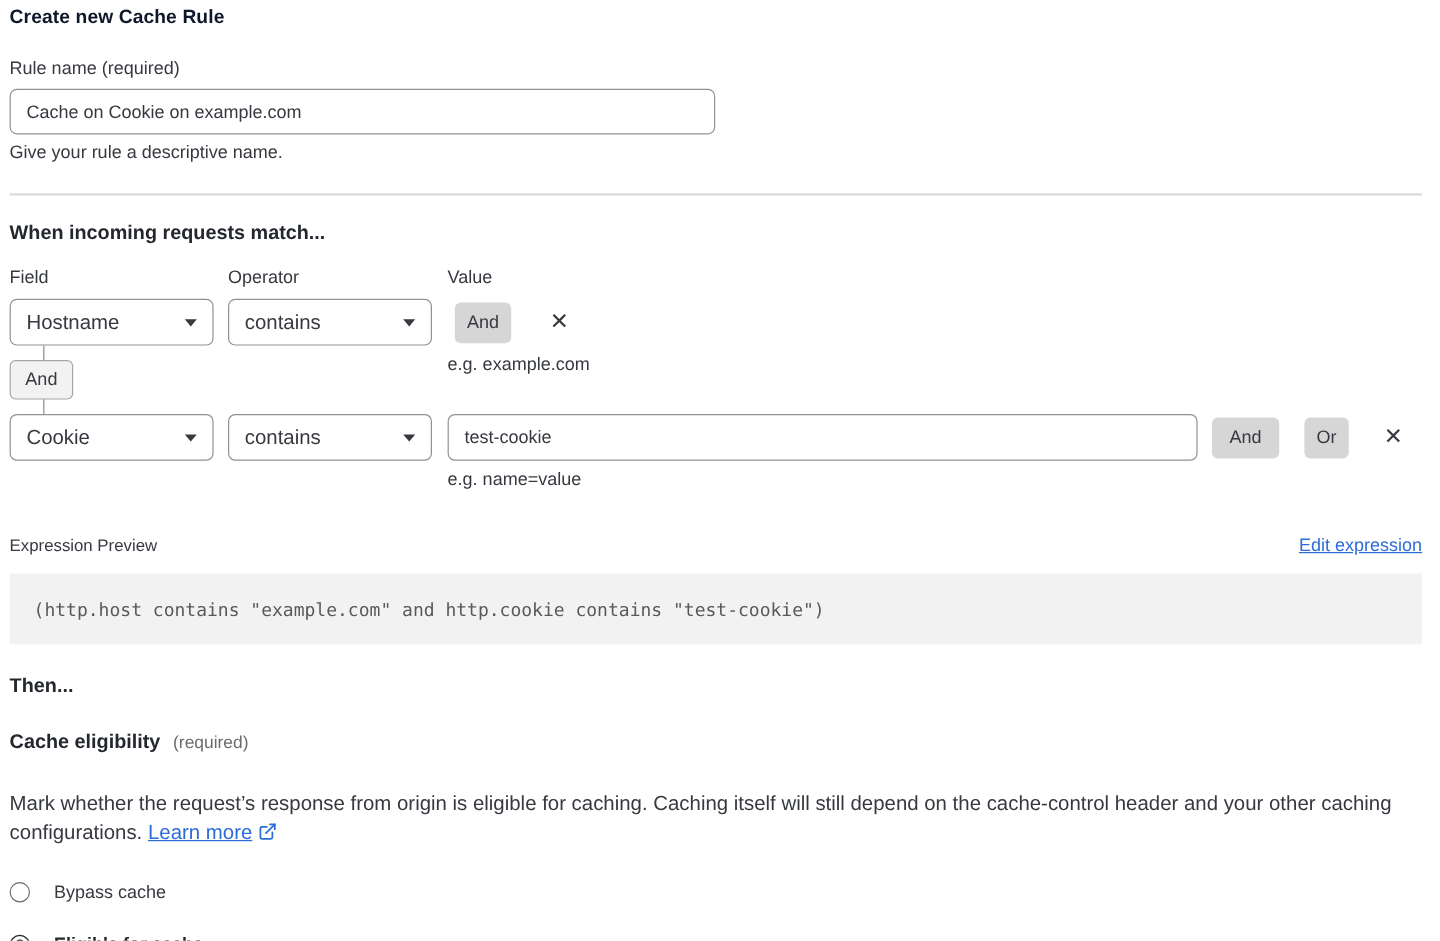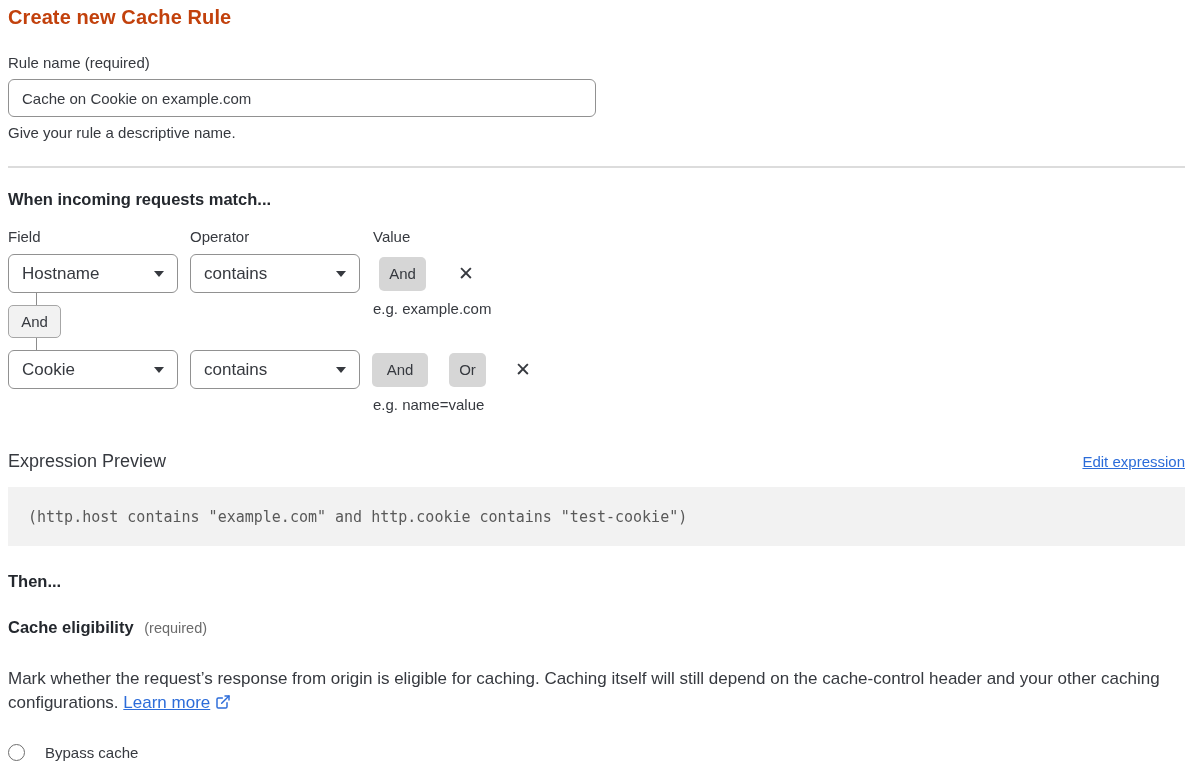--- a/index.html
+++ b/index.html
@@ -8,21 +8,21 @@
     width: 1200px; height: 784px;
     background: #ffffff;
     font-family: "Liberation Sans", "DejaVu Sans", sans-serif;
     color: #36393f;
     overflow: hidden;
   }
   .container { width: 1200px; padding: 0 15px 0 8px; position: relative; }
 
   h1.page-title {
     margin: 0; padding-top: 6px;
-    font-size: 20px; font-weight: 700; color: #c2410c;
+    font-size: 16px; font-weight: 700; color: #0f172a;
     letter-spacing: .1px;
   }
   .field-label { margin-top: 25px; font-size: 15px; color: #36393f; }
   .rule-name-input {
     display: block; margin-top: 8px;
     width: 588px; height: 38px;
     border: 1px solid #919191; border-radius: 6px;
     padding: 0 13px; font-size: 15px; color: #36393f;
     font-family: inherit; background: #fff; outline: none;
   }
@@ -84,21 +84,21 @@
   .connector-chip {
     position: absolute; left: 0; top: 12px;
     width: 53px; height: 33px;
     background: #f2f2f2; border: 1px solid #a6a6a6; border-radius: 5px;
     display: flex; align-items: center; justify-content: center;
     font-size: 15px; color: #36393f; cursor: pointer;
   }
   .hint-only { margin-top: 7px; margin-left: 365px; font-size: 15px; color: #36393f; }
 
   .expr-head { display: flex; justify-content: space-between; align-items: baseline; margin-top: 38px; }
-  .expr-label { font-size: 18px; color: #36393f; }
+  .expr-label { font-size: 14px; color: #36393f; }
   .edit-link { font-size: 15px; color: #2c6cd9; text-decoration: underline; cursor: pointer; }
   .code-block {
     margin-top: 15px; height: 59px; background: #f2f2f2;
     display: flex; align-items: center; padding: 0 20px;
     font-family: "DejaVu Sans Mono", "Liberation Mono", monospace;
     font-size: 15px; color: #595959; white-space: pre;
   }
 
   h2.then-heading { margin: 26px 0 0 0; font-size: 16.5px; font-weight: 700; color: #24282e; }
 
@@ -166,20 +166,21 @@
 
   <div class="cond-row row2" style="margin-top:0;">
     <div class="select">
       <span>Cookie</span>
       <span class="chevron"></span>
     </div>
     <div class="select">
       <span>contains</span>
       <span class="chevron"></span>
     </div>
+    <input class="value-input" type="text" value="test-cookie" style="">
     <button class="logic-btn btn-and">And</button>
     <button class="logic-btn btn-or">Or</button>
     <button class="remove-btn"><span>✕</span></button>
   </div>
 
   <div class="hint-only">e.g. name=value</div>
 
   <div class="expr-head">
     <div class="expr-label">Expression Preview</div>
     <a class="edit-link">Edit expression</a>

